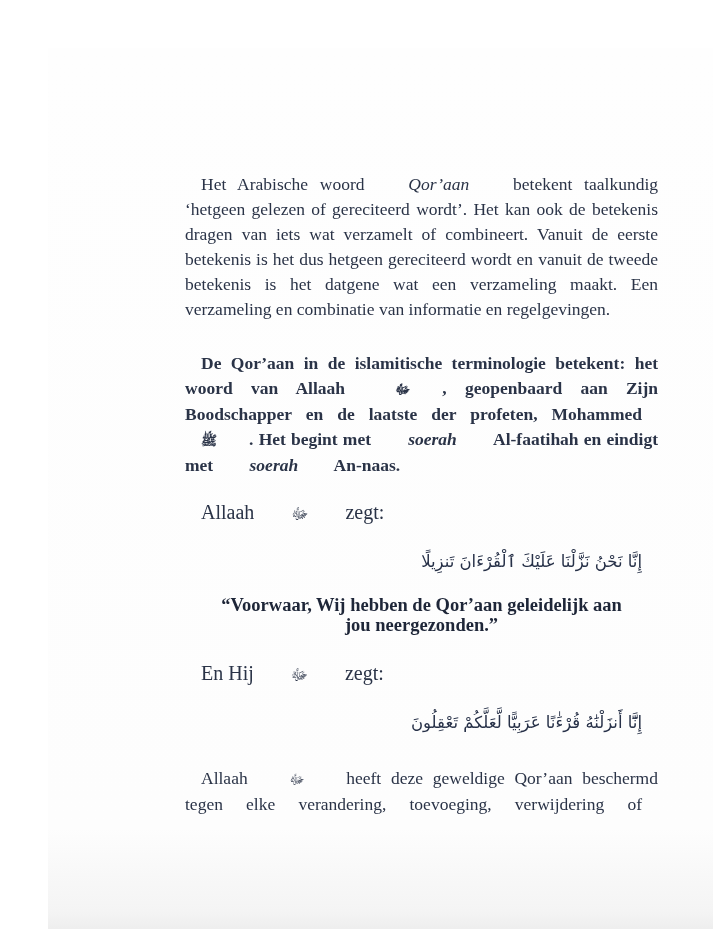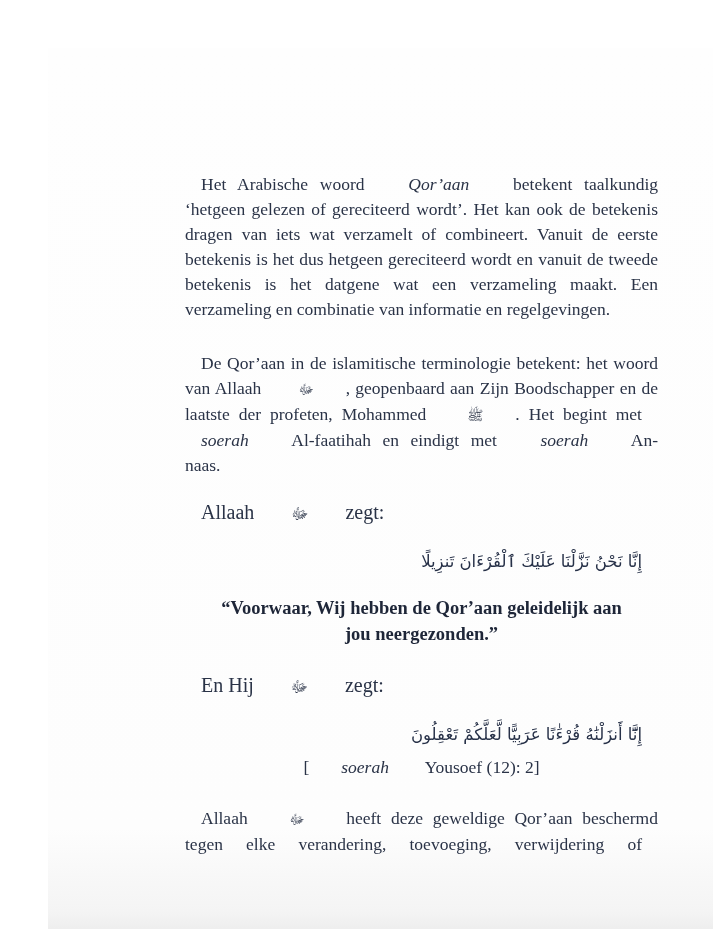--- a/index.html
+++ b/index.html
@@ -22,41 +22,41 @@
     left: 105px; top: 92px;
     width: 505px;
   }
   .body-para {
     font-size: 17.5px;
     line-height: 25px;
     text-align: justify;
   }
   .body-para.spread-last { text-align-last: justify; }
   .mb-lg { margin-bottom: 29px; }
-  .mb-md { margin-bottom: 22px; }
+  .mb-md { margin-bottom: 22px; font-weight: bold; }
   .say-line {
     font-size: 20px;
     line-height: 25px;
     margin-bottom: 18px;
   }
   .verse-block { margin-bottom: 26px; }
   .arabic {
     direction: rtl;
     text-align: right;
     font-family: "DejaVu Sans", sans-serif;
     font-size: 16.5px;
     line-height: 34px;
     color: #273148;
     margin-bottom: 3px;
   }
   .quote {
     text-align: center;
     font-weight: bold;
     font-size: 18.5px;
-    line-height: 26px;
+    line-height: 20px;
     color: #1e2638;
     white-space: pre-line;
   }
   .ref {
     text-align: center;
     font-size: 17.5px;
     line-height: 25px;
     margin-top: 1px;
   }
   .run-i { font-style: italic; }
@@ -89,21 +89,20 @@
     <section class="verse-block">
       <div class="arabic">إِنَّا نَحْنُ نَزَّلْنَا عَلَيْكَ ٱلْقُرْءَانَ تَنزِيلًا</div>
       <div class="quote">“Voorwaar, Wij hebben de Qor’aan geleidelijk aan
 jou neergezonden.”</div>
     </section>
 
     <p class="say-line"><span>En Hij </span><span class="run-h">ﷻ</span><span> zegt:</span></p>
 
     <section class="verse-block">
       <div class="arabic">إِنَّٓا أَنزَلْنَٰهُ قُرْءَٰنًا عَرَبِيًّا لَّعَلَّكُمْ تَعْقِلُونَ</div>
-      <div class="ref"><span>[</span><span class="run-i">soerah</span><span> Yousoef (12): 2]</span></div>
     </section>
 
     <p class="body-para spread-last"><span>Allaah </span><span class="run-h">ﷻ</span><span> heeft deze geweldige Qor’aan beschermd tegen elke verandering, toevoeging, verwijdering of</span></p>
 
   </div>
 
   <div class="page-number">16</div>
 </div>
 
 </body></html>

